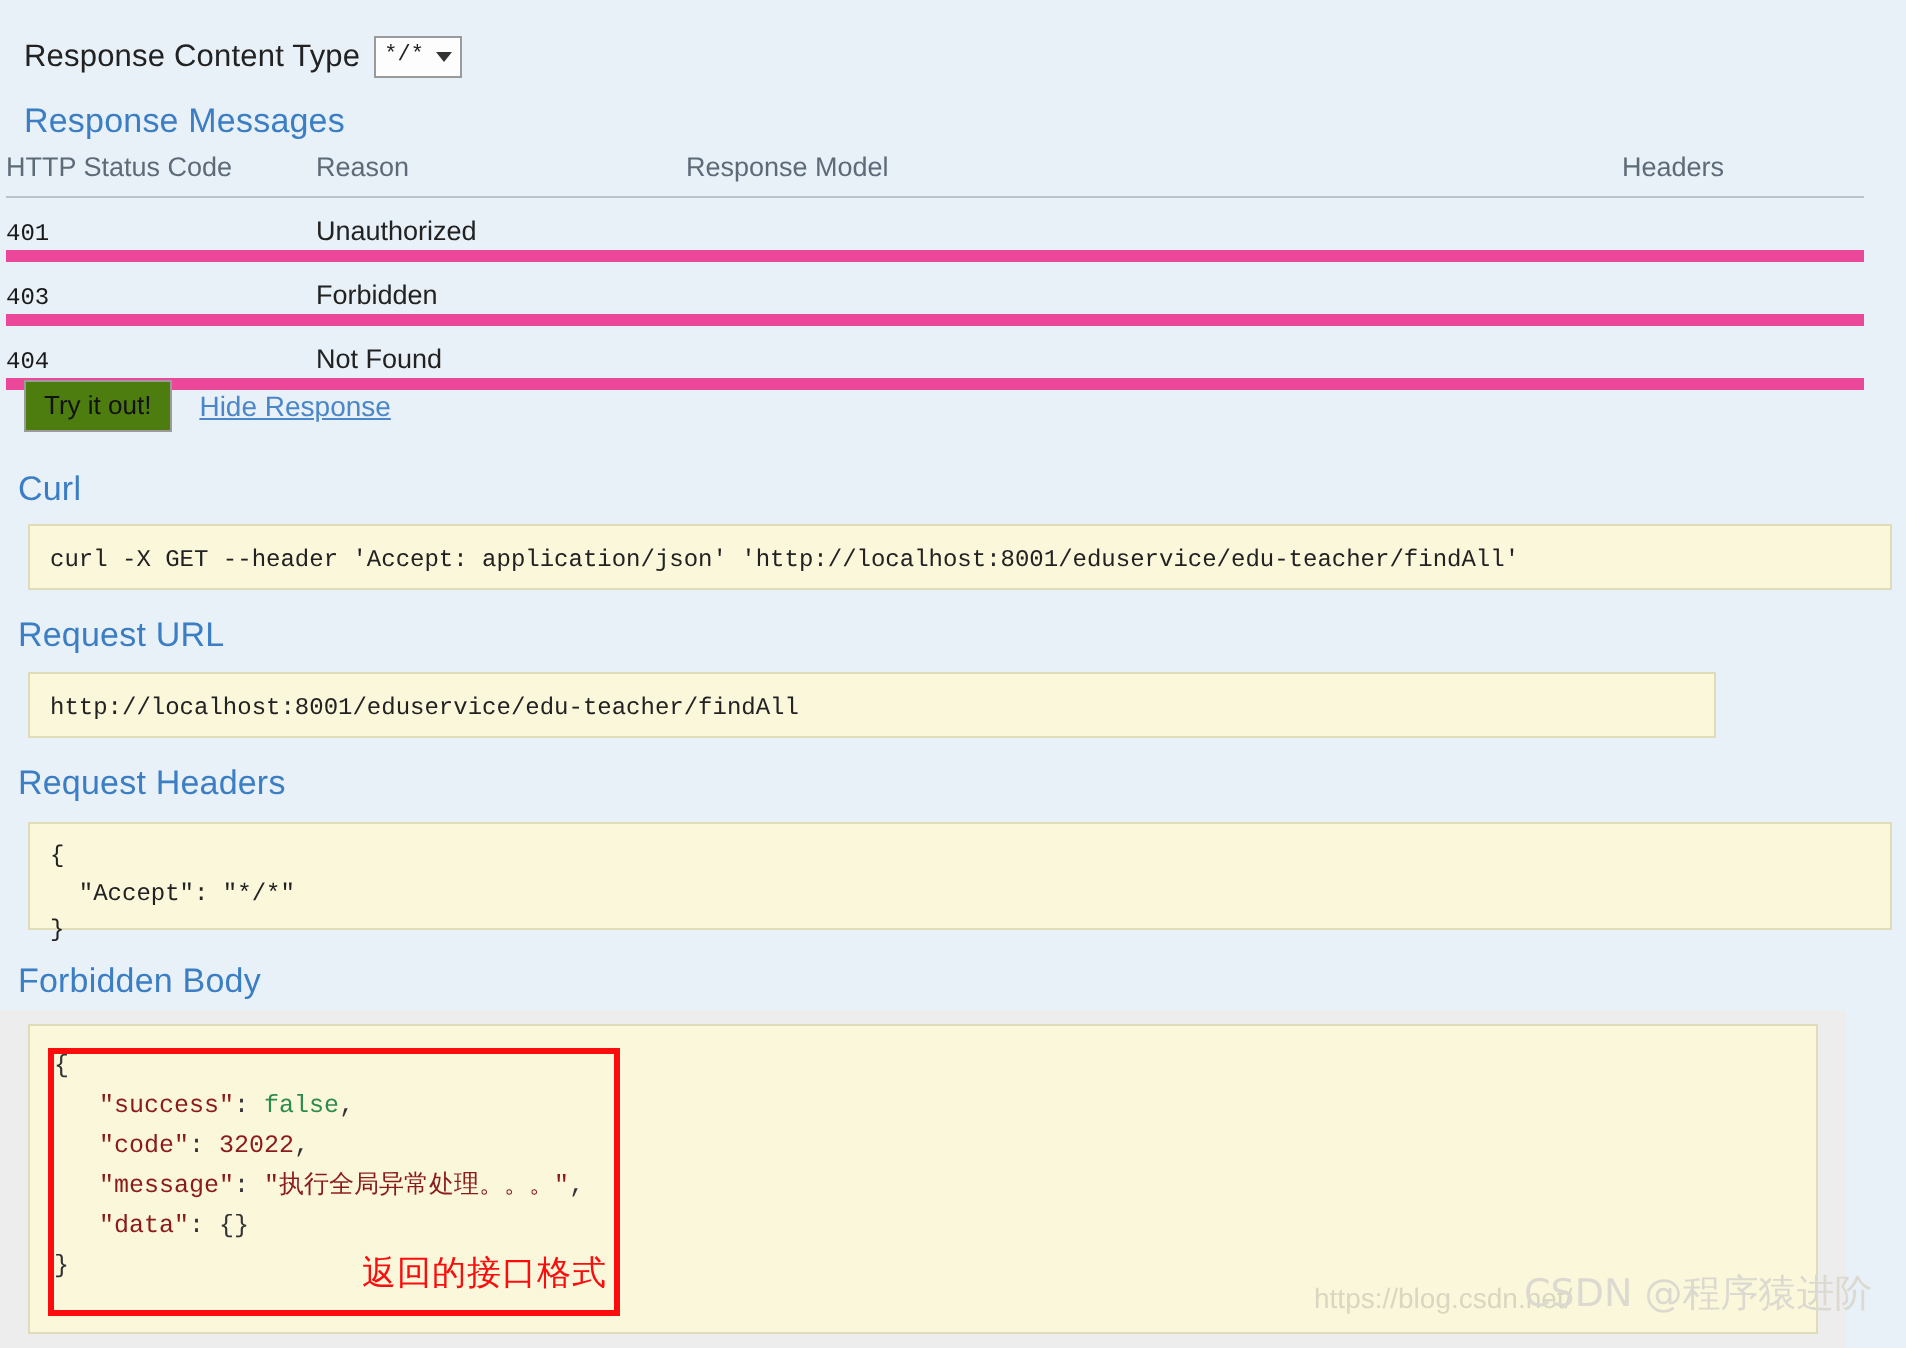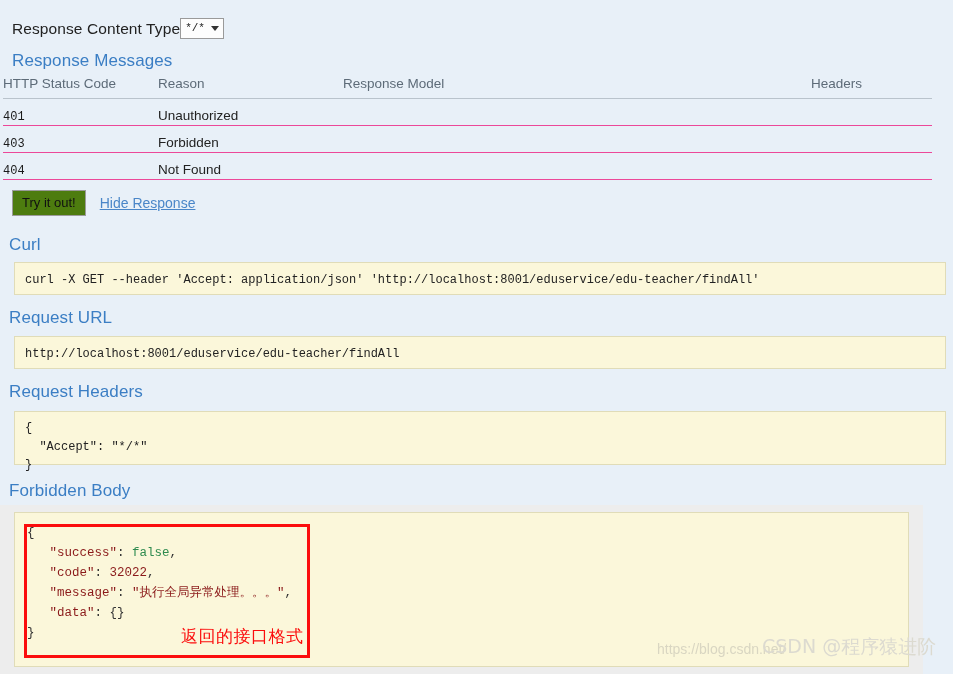--- a/index.html
+++ b/index.html
@@ -12,21 +12,21 @@
     font-size: 13px;
     color: #333;
     overflow: hidden;
     position: relative;
   }
   .page { position: relative; width: 953px; height: 674px; }
 
   
   .ct-row {
     position: absolute; left: 12px; top: 18px;
-    display: flex; align-items: center; 
+    display: flex; align-items: center; gap: 7px;
   }
   .ct-label {
     font-size: 15.5px; color: #222; letter-spacing: .1px;
   }
   .ct-select {
     border: 1px solid #9a9a9a;
     background: #fdfdfd;
     font-family: "Liberation Mono", monospace;
     font-size: 11px;
     color: #222;
@@ -62,21 +62,21 @@
   .rm-table th {
     text-align: left;
     font-weight: normal;
     font-size: 13.5px;
     color: #5d6b78;
     padding: 0 0 7px 0;
     border-bottom: 1px solid #b9c3cc;
   }
   .rm-table td {
     padding: 9px 0 1px 0;
-    border-bottom: 1px solid #ec4899;
+    border-bottom: 6px solid #ec4899;
     font-size: 13.5px;
     color: #222;
     vertical-align: top;
   }
   .rm-table td.code {
     font-family: "Liberation Mono", monospace;
     font-size: 12px;
     color: #1a1a1a;
     padding-top: 11px;
   }
@@ -237,21 +237,21 @@
 
   <div class="actions">
     <button class="try-btn">Try it out!</button>
     <a class="hide-link">Hide Response</a>
   </div>
 
   <h2 class="h-section" style="left:9px; top:235px; margin:0;">Curl</h2>
   <div class="codeblock" style="left:14px; top:262px; width:932px; height:33px; padding:8px 0 0 10px;">curl -X GET --header 'Accept: application/json' 'http://localhost:8001/eduservice/edu-teacher/findAll'</div>
 
   <h2 class="h-section" style="left:9px; top:308px; margin:0;">Request URL</h2>
-  <div class="codeblock" style="left:14px; top:336px; width:932px; height:33px; padding:8px 0 11px 10px;">http://localhost:8001/eduservice/edu-teacher/findAll</div>
+  <div class="codeblock" style="left:14px; top:336px; width:844px; height:33px; padding:8px 0 11px 10px;">http://localhost:8001/eduservice/edu-teacher/findAll</div>
 
   <h2 class="h-section" style="left:9px; top:382px; margin:0;">Request Headers</h2>
   <div class="codeblock" style="left:14px; top:411px; width:932px; height:54px; padding:7px 0 0 10px;">{
   "Accept": "*/*"
 }</div>
 
   <h2 class="h-section" style="left:9px; top:481px; margin:0;">Forbidden Body</h2>
 
   <div class="rb-outer">
     <div class="rb-code">

